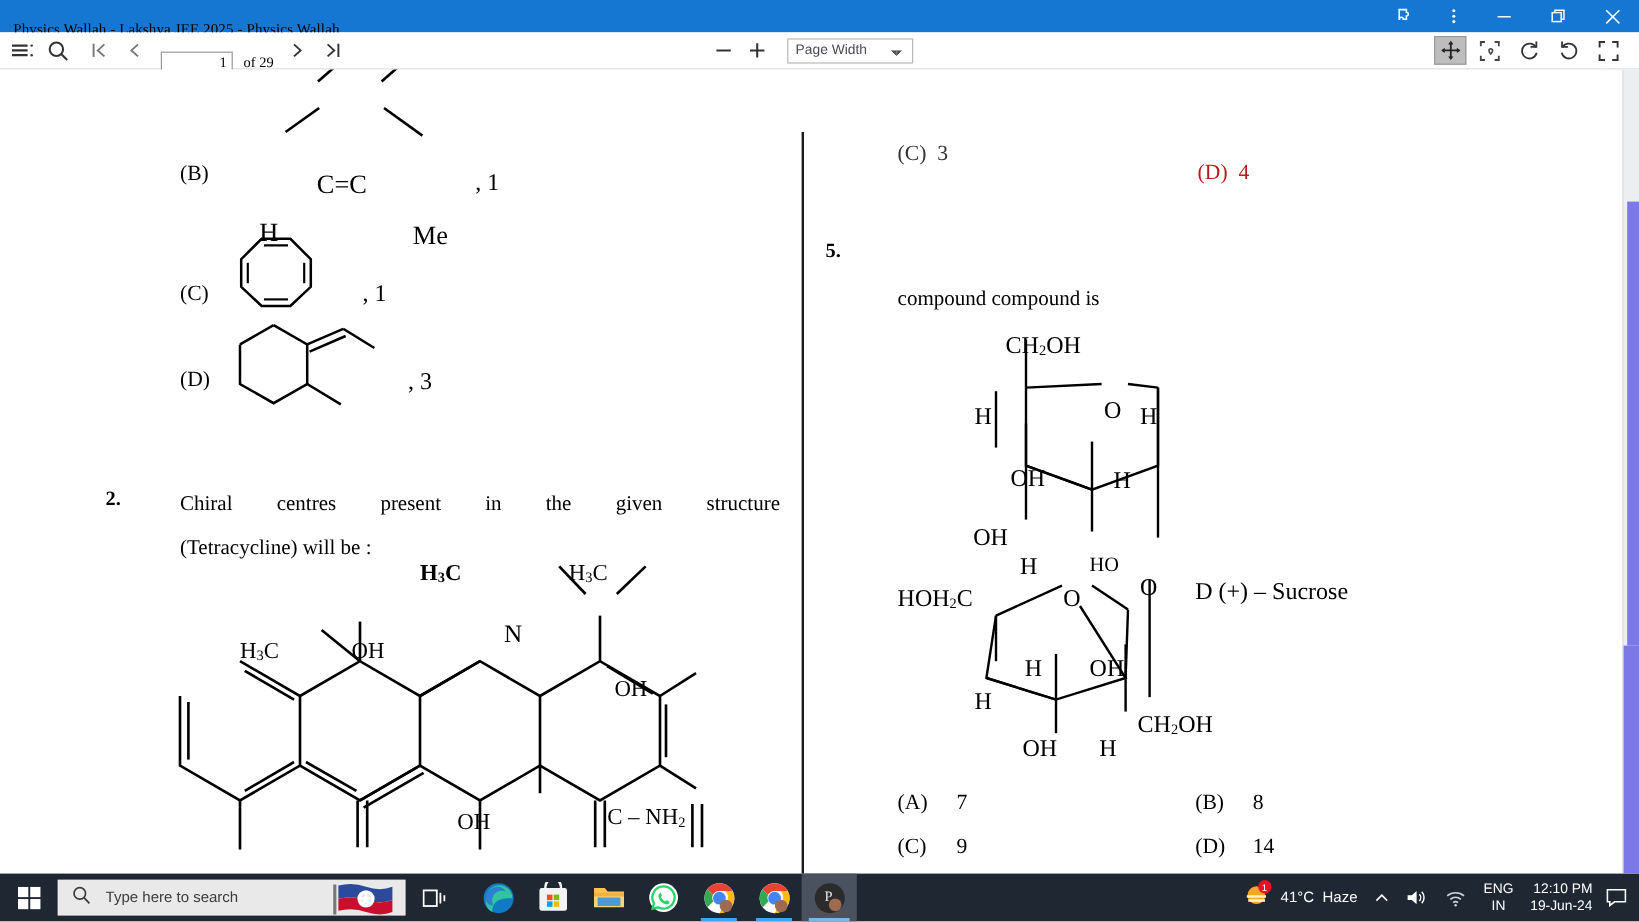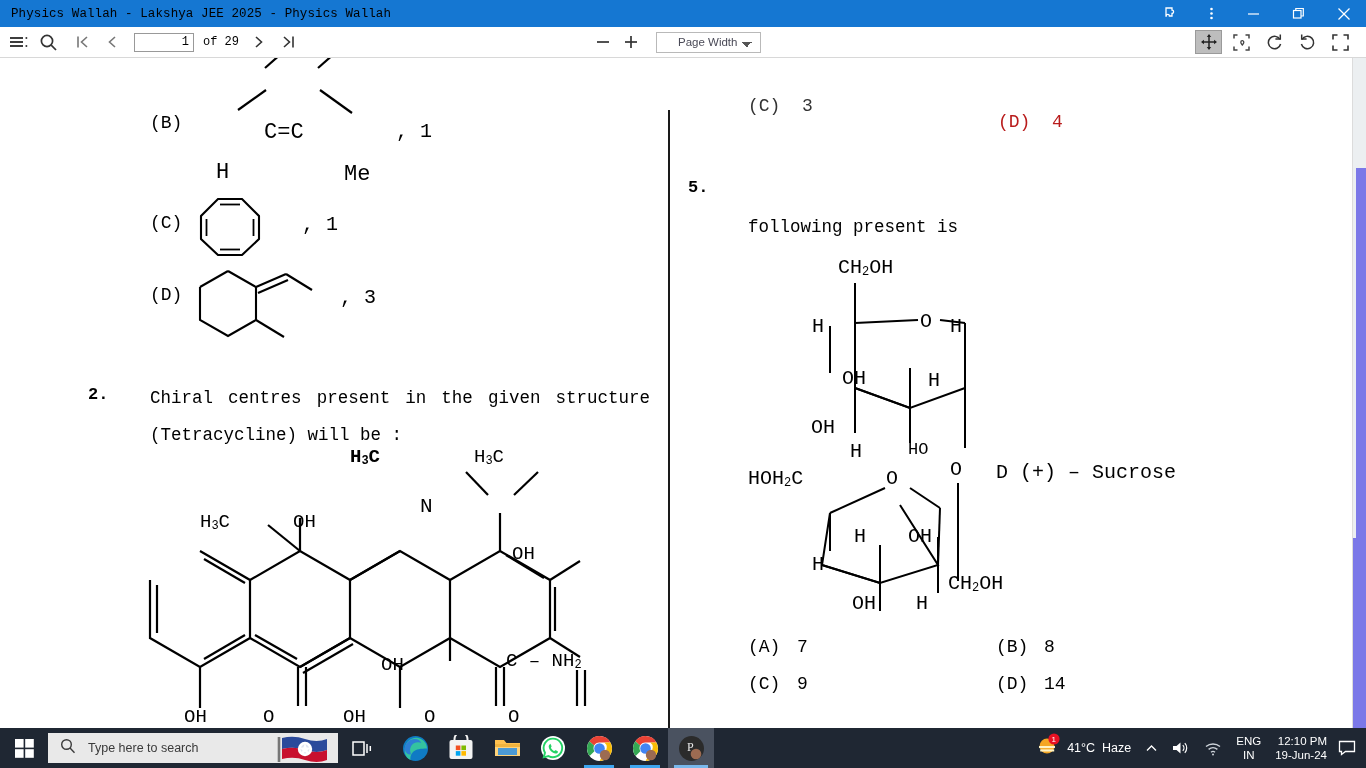--- a/index.html
+++ b/index.html
@@ -42,21 +42,21 @@
     font-size: 12px; text-align: right; padding-right: 4px; line-height: 17px;
     color: #222; margin-left: 6px; font-family: "Liberation Sans", sans-serif;
   }
   .page-of { font-size: 12px; color: #3b3b3b; margin-left: 6px; white-space: nowrap; }
 
   .tool-center { position: absolute; left: 590px; display: flex; align-items: center; gap: 2px; }
   .zbtn { width: 26px; height: 26px; display:flex; align-items:center; justify-content:center; }
   .zoom-select {
     margin-left: 10px; width: 105px; height: 21px; border: 1px solid #b9b9b9;
     background: #fff; font-size: 11.5px; color: #4a4a57;
-    padding-left: 21px; font-family: "Liberation Sans", sans-serif;
+    padding-left: 6px; font-family: "Liberation Sans", sans-serif;
     -webkit-appearance: none; appearance: none;
     background-image:
       linear-gradient(45deg, transparent 50%, #555 50%),
       linear-gradient(135deg, #555 50%, transparent 50%);
     background-position: calc(100% - 13px) 9px, calc(100% - 8px) 9px;
     background-size: 5px 5px, 5px 5px;
     background-repeat: no-repeat;
   }
 
   .tool-right { position: absolute; right: 12px; display: flex; align-items: center; gap: 6px; }
@@ -83,21 +83,21 @@
   }
   .doc-thumb {
     position: absolute; right: 0; top: 110px; width: 10px; height: 370px;
     background: #7b78e8; border-radius: 0;
   }
   .doc-thumb2 {
     position: absolute; right: 0; top: 480px; width: 13px; height: 190px;
     background: #7b78e8;
   }
 
-  .serif { font-family: Liberation Mono, monospace; color: #000; }
+  .serif { font-family: Liberation Serif, serif; color: #000; margin-top: 21px; }
 
   .qnum { position: absolute; font-weight: bold; font-size: 17px; }
   .qtext {
     position: absolute; font-size: 17.5px; line-height: 37px;
     text-align: justify; color: #000;
   }
   .opt { position: absolute; font-size: 18px; }
 
   .chem { position: absolute; font-size: 18px; text-align: right; }
   .chem .sub { font-size: 12px; vertical-align: -2px; }
@@ -380,21 +380,21 @@
       <div class="chem serif" style="left:343px; top:648px; font-size:19px;">OH</div>
       <div class="chem serif" style="left:263px; top:648px; font-size:19px;">O</div>
       <div class="chem serif" style="left:424px; top:648px; font-size:19px;">O</div>
       <div class="chem serif" style="left:508px; top:648px; font-size:19px;">O</div>
       <div class="chem serif" style="left:506px; top:592px; font-size:19px;">C – NH<span class="sub">2</span></div>
 
       <div class="opt serif" style="left:748px; top:38px; color:#333;">(C)&nbsp;&nbsp;3</div>
       <div class="opt serif" style="left:998px; top:54px; color:#b91c1c;">(D)&nbsp;&nbsp;4</div>
 
       <div class="qnum serif" style="left:688px; top:120px;">5.</div>
-      <div class="qtext serif" style="left:748px; top:151px; width:498px;">following present is</div>
+      <div class="qtext serif" style="left:748px; top:151px; width:498px;">compound compound is</div>
 
       <svg class="struct" style="left:800px; top:190px;" width="210" height="200">
         <g stroke-width="2">
 
           <polyline points="55,75 55,140 110,160 165,140 165,75"></polyline>
           <line x1="55" y1="75" x2="118" y2="72"></line>
           <line x1="140" y1="72" x2="165" y2="75"></line>
           <line x1="55" y1="140" x2="110" y2="160"></line>
 
           <line x1="55" y1="75" x2="55" y2="35"></line>

